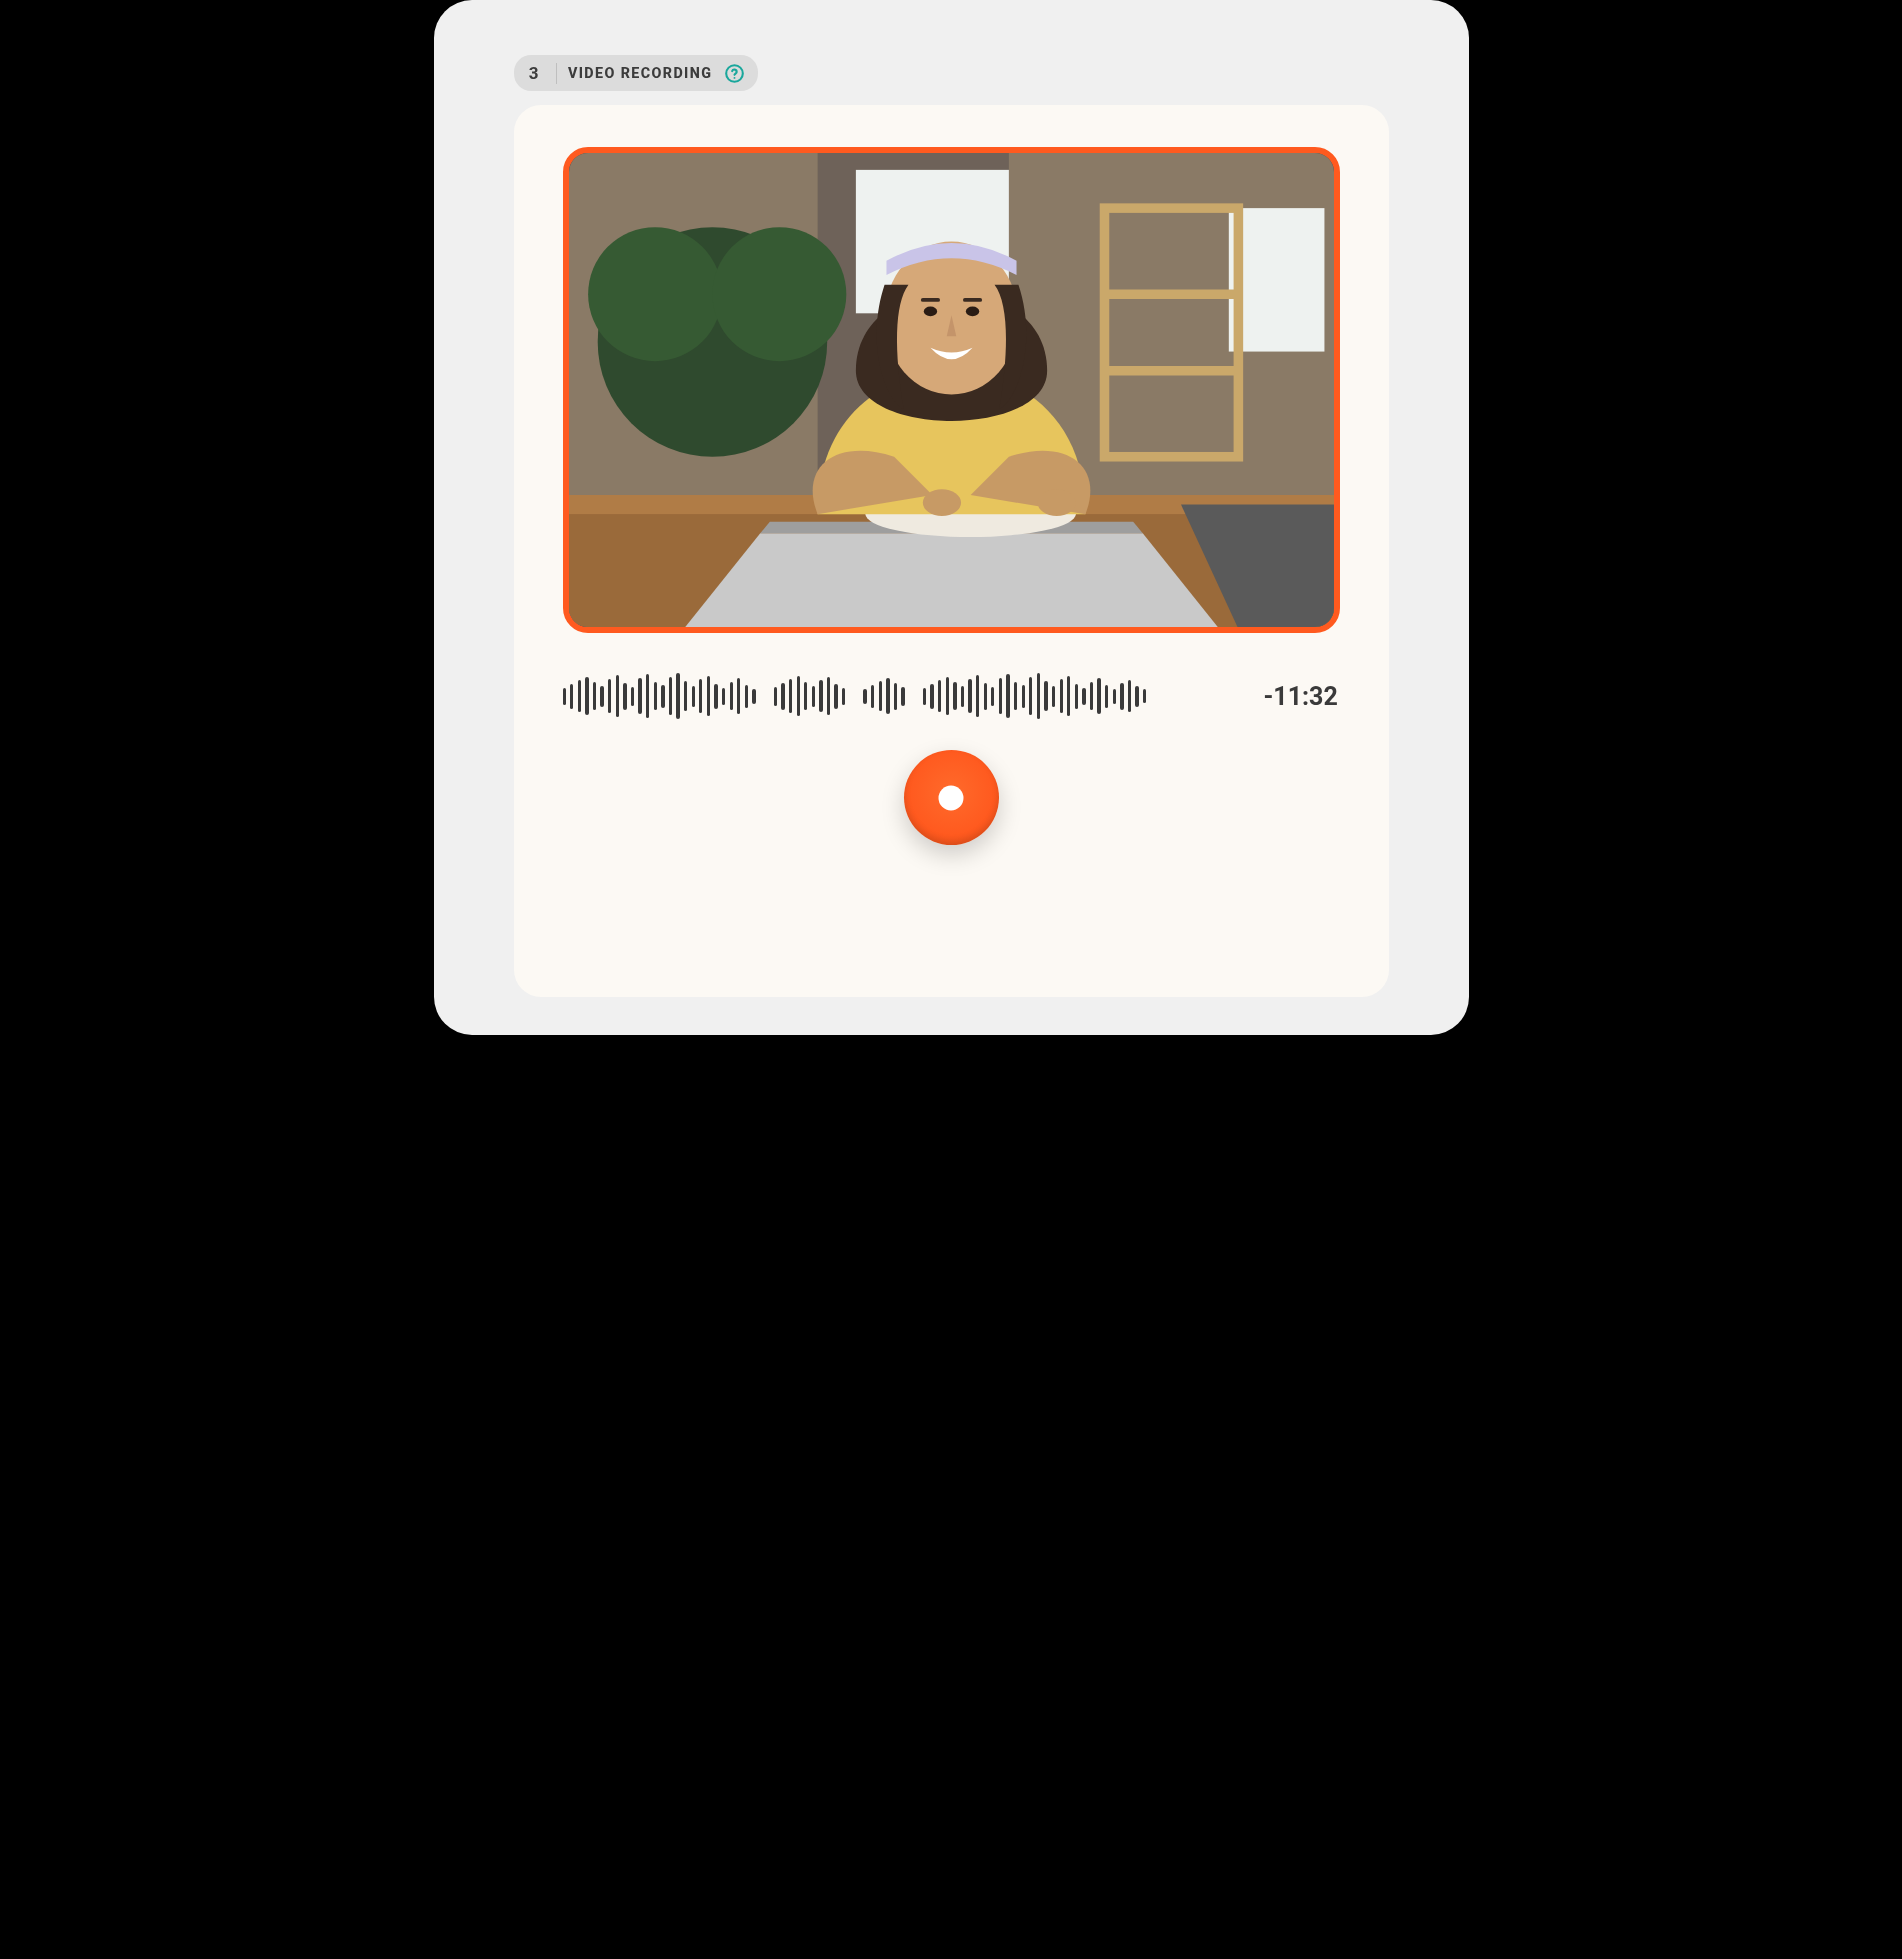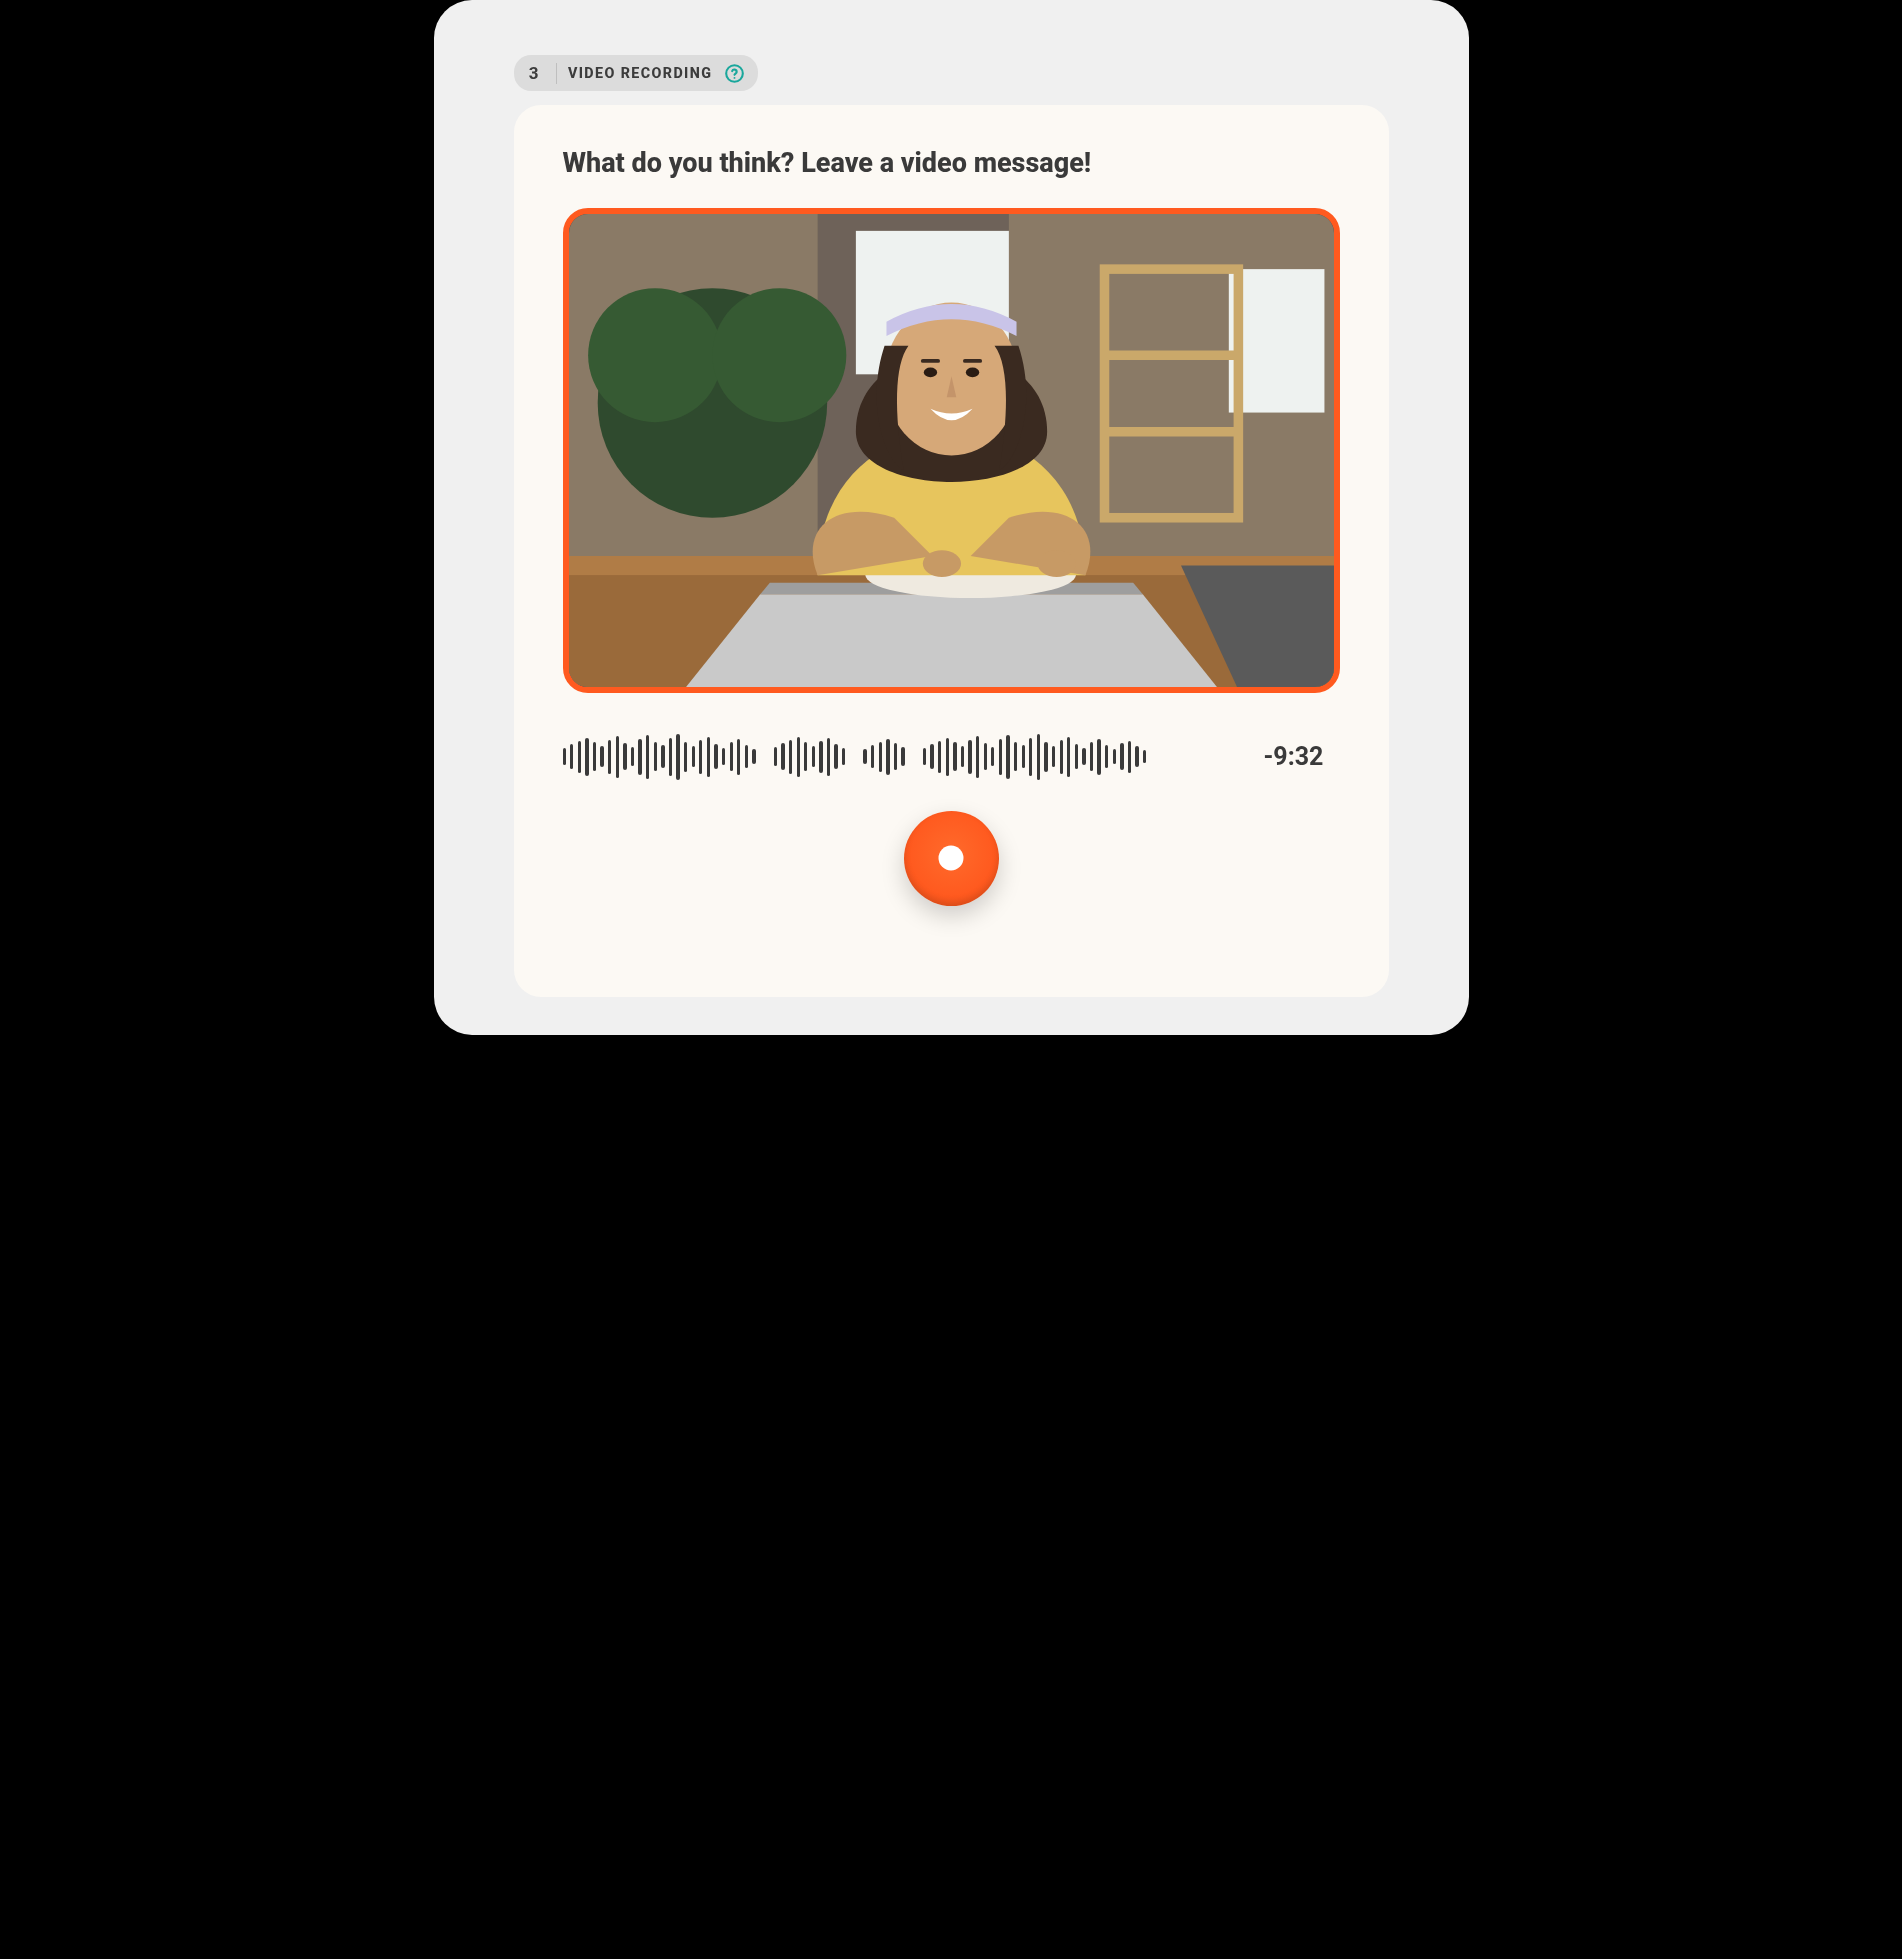--- a/index.html
+++ b/index.html
@@ -147,21 +147,20 @@
     <span class="help-icon">
       <svg viewBox="0 0 24 24" width="21" height="21" fill="none" stroke="#1aa79c" stroke-width="2.4" stroke-linecap="round" stroke-linejoin="round">
         <circle cx="12" cy="12" r="9.5"></circle>
         <path d="M9.3 9.2a2.7 2.7 0 0 1 5.2 1c0 1.6-2.2 2.1-2.5 3.3"></path>
         <circle cx="12" cy="17" r="1.1" fill="#1aa79c" stroke="none"></circle>
       </svg>
     </span>
   </div>
 
   <div class="card">
-    <h2 class="prompt-title">What do you think? Leave a video message!</h2>
 
     <div class="video-frame">
 
       <svg viewBox="0 0 800 500" preserveAspectRatio="xMidYMid slice">
 
         <rect x="0" y="0" width="800" height="500" fill="#8a7a66"></rect>
 
         <rect x="260" y="0" width="200" height="340" fill="#6e6259"></rect>
 
         <rect x="300" y="20" width="160" height="150" fill="#eef2f0"></rect>
@@ -287,21 +286,21 @@
           <div class="bar" style="height: 17px;"></div>
           <div class="bar" style="height: 28.5px;"></div>
           <div class="bar" style="height: 36px;"></div>
           <div class="bar" style="height: 23px;"></div>
           <div class="bar" style="height: 15px;"></div>
           <div class="bar" style="height: 27px;"></div>
           <div class="bar" style="height: 32px;"></div>
           <div class="bar" style="height: 21px;"></div>
           <div class="bar" style="height: 13.3px;"></div>
         </div>
-      <div class="time-remaining">-9:32</div>
+      <div class="time-remaining">-11:32</div>
     </div>
 
     <div class="record-row">
       <button class="record-button" aria-label="record"></button>
     </div>
   </div>
 
 </div>
 
 

